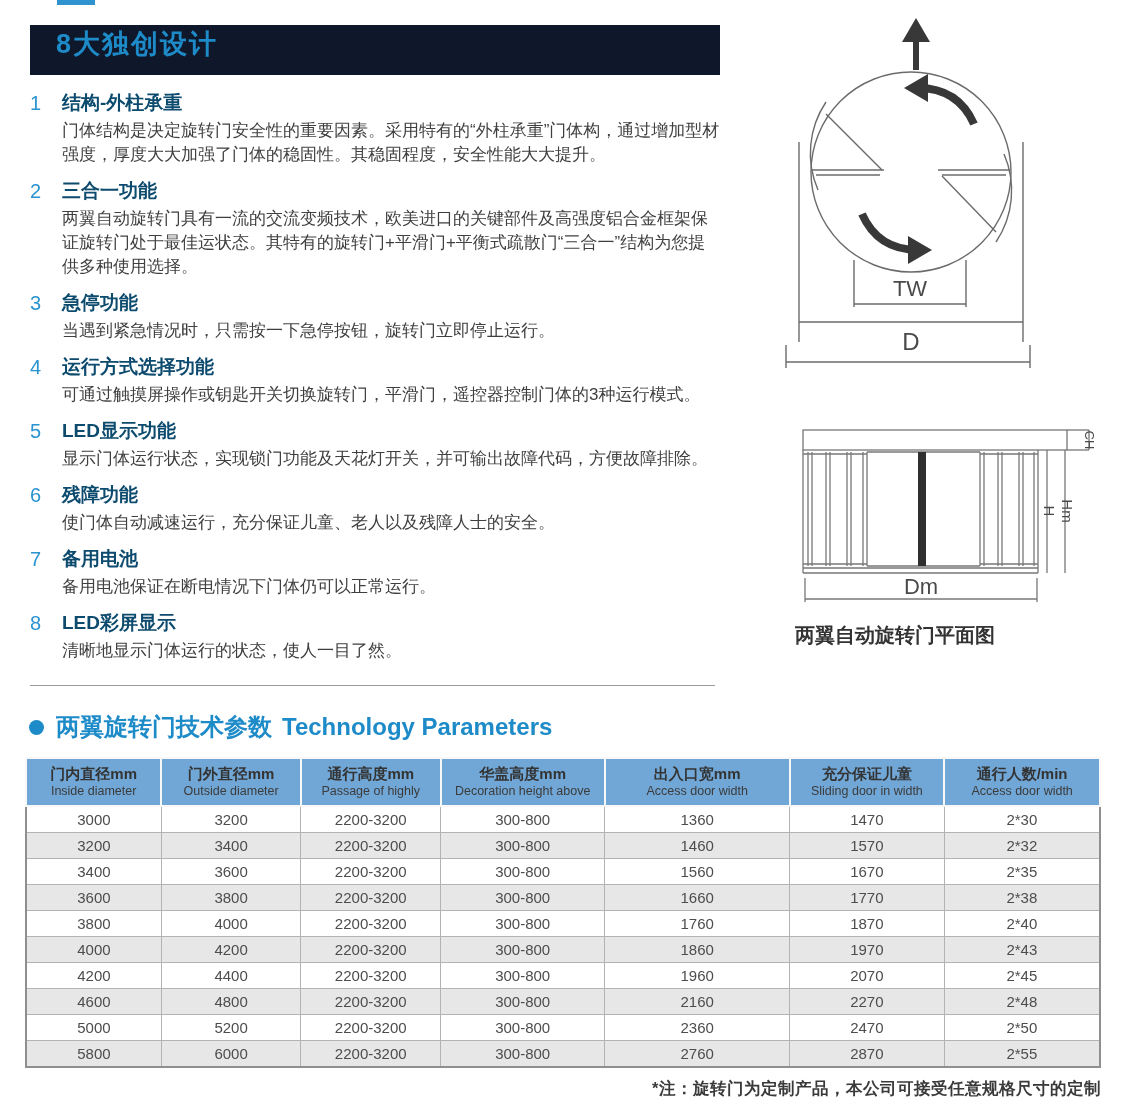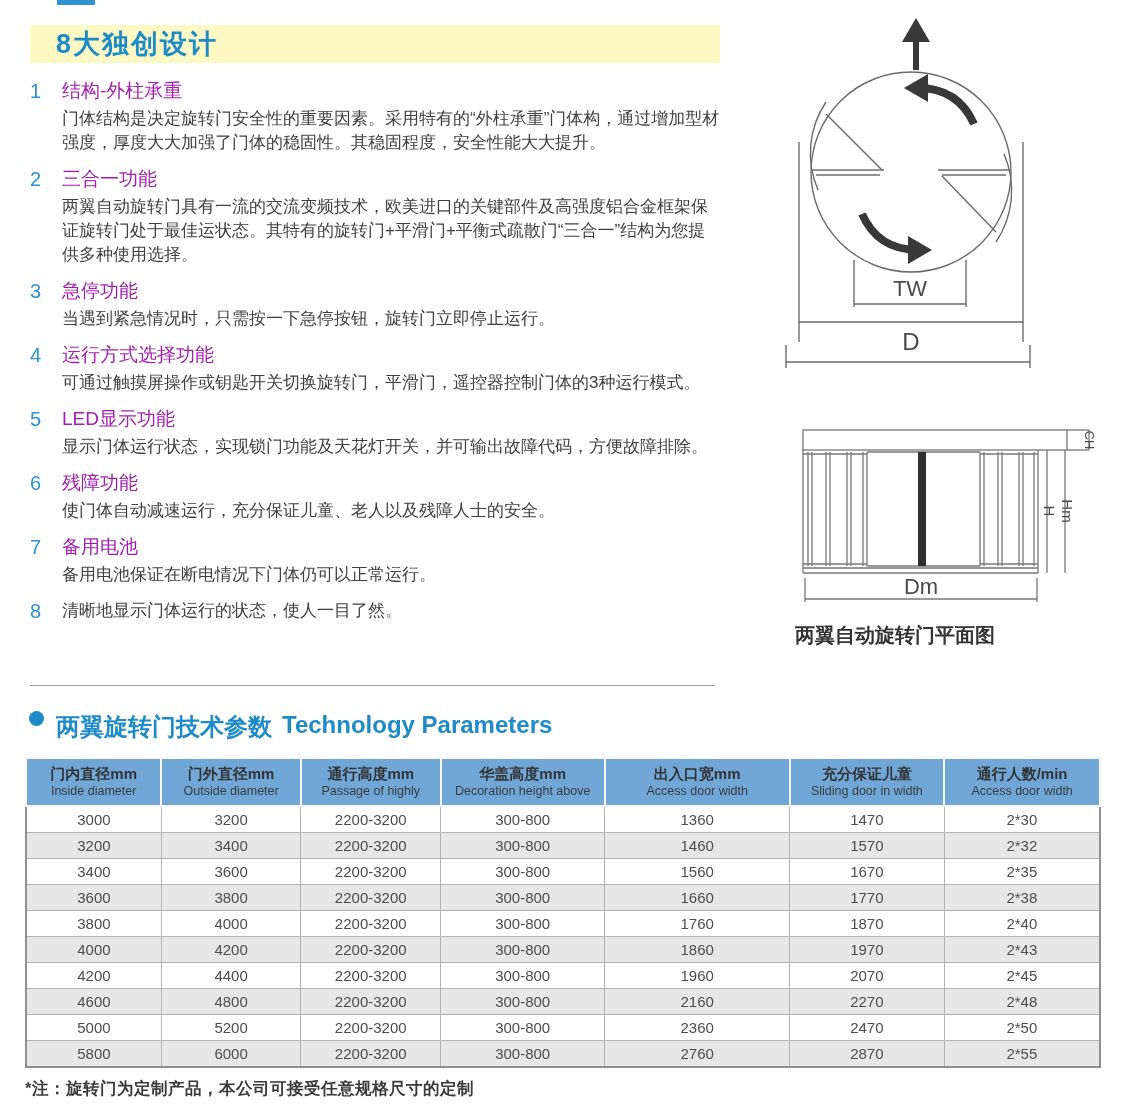--- a/index.html
+++ b/index.html
@@ -2,55 +2,55 @@
 <html><head>
 <meta charset="utf-8">
 <style>
   html,body{margin:0;padding:0;background:#fff;}
   .page{position:relative;width:1126px;height:1108px;background:#ffffff;overflow:hidden;
         font-family:"Liberation Sans","DejaVu Sans",sans-serif;color:#3f3f3f;}
   .top-tab{position:absolute;left:57px;top:0;width:38px;height:5px;background:#2e93cf;}
 
   
   .left-col{position:absolute;left:30px;top:25px;width:690px;}
-  .title-bar{height:38px;line-height:38px;background:#fef9c3;color:#1e8bc9;
+  .title-bar{height:50px;line-height:38px;background:#0f172a;color:#1e8bc9;
              font-size:27px;font-weight:bold;padding-left:26px;letter-spacing:2px;}
   .features{margin-top:16px;}
   .feature{display:grid;grid-template-columns:32px 1fr;}
   .f-num{grid-column:1;color:#2a93d0;font-size:20px;line-height:24px;}
-  .f-title{grid-column:2;color:#a21caf;font-size:19px;font-weight:normal;line-height:24px;margin-bottom:4px;}
+  .f-title{grid-column:2;color:#0c4a6e;font-size:19px;font-weight:bold;line-height:24px;margin-bottom:4px;}
   .f-body{grid-column:2;font-size:17px;line-height:24px;color:#3f3f3f;margin:0 0 12px 0;}
 
   
   .diag{position:absolute;}
   .diag svg{display:block;}
   .dim-label{font-family:"Liberation Sans",sans-serif;fill:#4a4a4a;}
   .diag-caption{position:absolute;left:795px;top:622px;width:315px;
                 font-size:20px;font-weight:bold;color:#333;}
 
   
   .divider{position:absolute;left:30px;top:685px;width:685px;height:1px;background:#9a9a9a;}
 
   
   .table-section{position:absolute;left:25px;top:705px;width:1076px;}
-  .table-title{color:#1e8bc9;font-size:24px;display:flex;margin:6px 0 14px 4px;}
+  .table-title{color:#1e8bc9;font-size:24px;display:flex;align-items:center;margin:6px 0 14px 4px;}
   .bullet{width:15px;height:15px;border-radius:50%;background:#1e8bc9;margin-right:12px;flex:0 0 auto;}
   .tt-zh{font-weight:bold;margin-right:10px;}
   .tt-en{font-weight:bold;}
   table.params{width:100%;border-collapse:collapse;border:2px solid #8f8f8f;table-layout:fixed;padding-left:29px;}
   table.params th{background:#71a7d6;border:2px solid #f8f8f8;padding:5px 2px 6px 2px;vertical-align:middle;}
   .th-zh{font-size:15px;font-weight:bold;color:#333;line-height:19px;}
   .th-en{font-size:12.5px;font-weight:normal;color:#3b3b3b;line-height:15px;margin-top:1px;}
   table.params td{border:1px solid #b3b3b3;text-align:center;font-size:15px;color:#4d4d4d;
                   padding:3px 2px;height:19px;}
   table.params tr.alt td{background:#e7e7e7;}
   table.params col.c1{width:12.6%}table.params col.c2{width:13%}table.params col.c3{width:13%}
   table.params col.c4{width:15.3%}table.params col.c5{width:17.2%}table.params col.c6{width:14.4%}
   table.params col.c7{width:14.5%}
-  .footnote{margin-top:10px;text-align:left;font-size:16.5px;color:#3a3a3a;font-weight:bold;letter-spacing:0.5px;}
+  .footnote{margin-top:10px;text-align:right;font-size:16.5px;color:#3a3a3a;font-weight:bold;letter-spacing:0.5px;}
 </style>
 </head>
 <body>
 
 <div class="page">
   <div class="top-tab"></div>
 
   <div class="left-col">
     <div class="title-bar">8大独创设计</div>
     <div class="features" id="features">
@@ -84,20 +84,21 @@
           <div class="f-title">残障功能</div>
           <p class="f-body">使门体自动减速运行，充分保证儿童、老人以及残障人士的安全。</p>
         </div>
         <div class="feature">
           <span class="f-num">7</span>
           <div class="f-title">备用电池</div>
           <p class="f-body">备用电池保证在断电情况下门体仍可以正常运行。</p>
         </div>
         <div class="feature">
           <span class="f-num">8</span>
+          <div class="f-title">LED彩屏显示</div>
           <p class="f-body">清晰地显示门体运行的状态，使人一目了然。</p>
         </div>
       </div>
   </div>
 
   <div class="diag" style="left:766px;top:12px;">
     <svg width="280" height="360" viewBox="0 0 280 360">
       <g stroke="#6b6b6b" stroke-width="1.4" fill="none">
         <circle cx="145" cy="160" r="100"></circle>
         <path d="M 60,90 A 92,92 0 0,0 52,178"></path>

